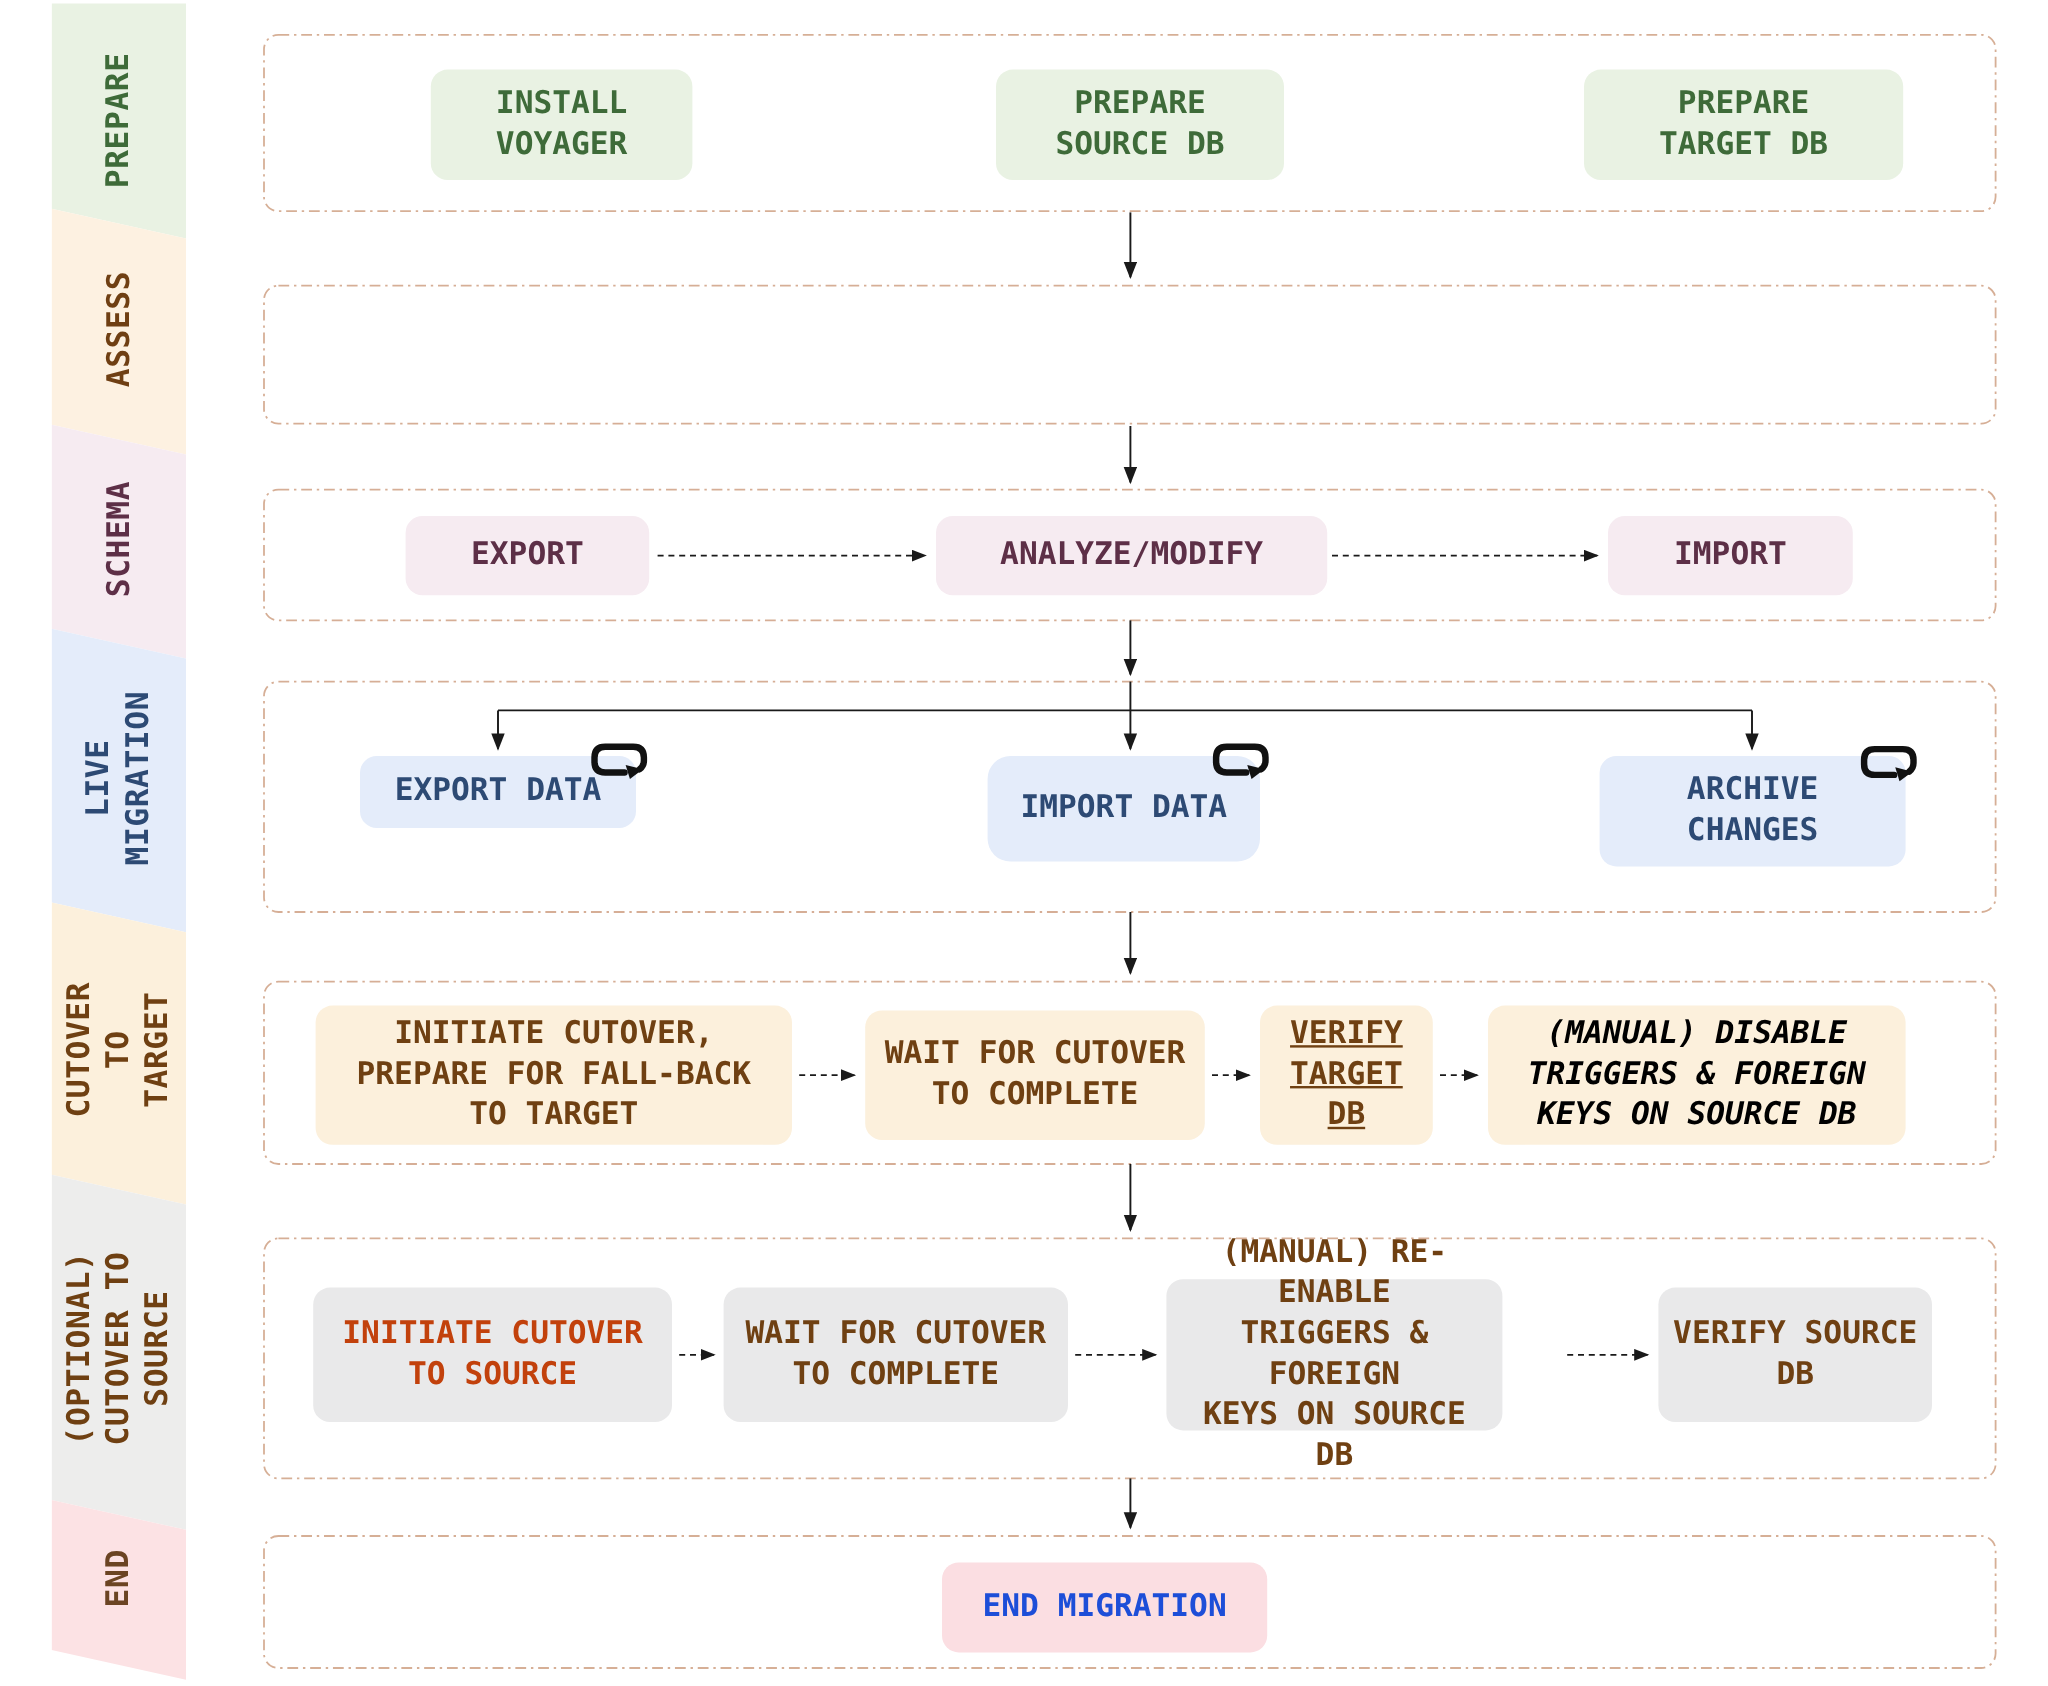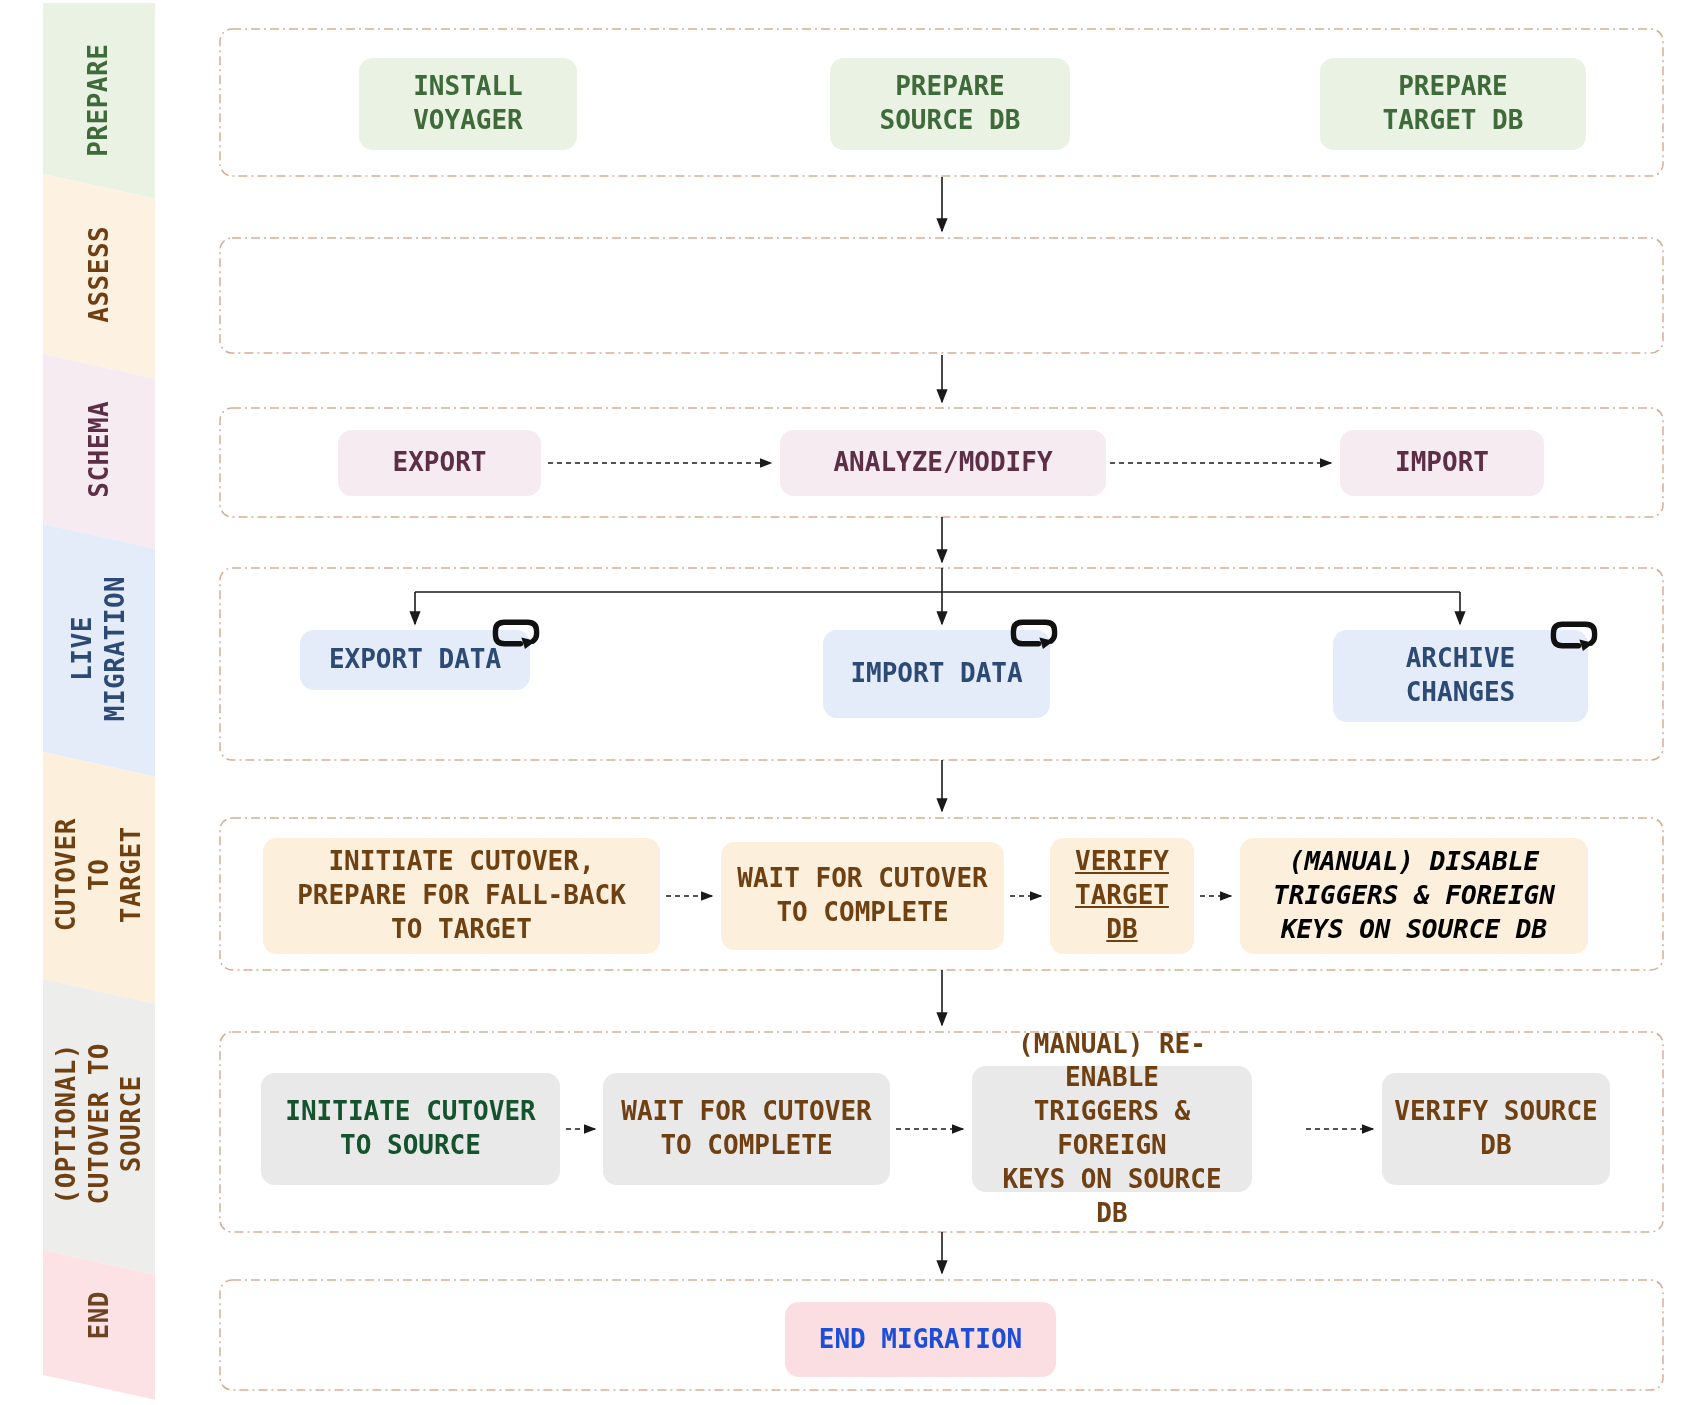--- a/index.html
+++ b/index.html
@@ -114,21 +114,21 @@
 SOURCE DB</div>
   <div class="node" style="left: 1320px; top: 58px; width: 266px; height: 92px; background: rgb(233, 242, 227); color: rgb(62, 107, 57);">PREPARE
 TARGET DB</div>
 
 
   <div class="node" style="left: 338px; top: 430px; width: 203px; height: 66px; background: rgb(246, 235, 241); color: rgb(93, 47, 71);">EXPORT</div>
   <div class="node" style="left: 780px; top: 430px; width: 326px; height: 66px; background: rgb(246, 235, 241); color: rgb(93, 47, 71);">ANALYZE/MODIFY</div>
   <div class="node" style="left: 1340px; top: 430px; width: 204px; height: 66px; background: rgb(246, 235, 241); color: rgb(93, 47, 71);">IMPORT</div>
 
   <div class="node" style="left: 300px; top: 630px; width: 230px; height: 60px; background: rgb(228, 236, 250); color: rgb(45, 74, 116);">EXPORT DATA</div>
-  <div class="node" style="left: 823px; top: 630px; width: 227px; height: 88px; background: rgb(228, 236, 250); color: rgb(45, 74, 116);">IMPORT DATA</div>
+  <div class="node" style="left: 823px; top: 630px; width: 227px; height: 88px; background: rgb(228, 236, 250); color: rgb(45, 74, 116); border-radius: 19px;">IMPORT DATA</div>
   <div class="node" style="left: 1333px; top: 630px; width: 255px; height: 92px; background: rgb(228, 236, 250); color: rgb(45, 74, 116);">ARCHIVE
 CHANGES</div>
 
   <div class="loop" style="left:490px;top:616px">
     <svg viewBox="0 0 56 38">
         <path d="M33 31 H15 Q5 31 5 21 V17 Q5 7 15 7 H41 Q51 7 51 17 V20 Q51 25 47 28" fill="none" stroke="#111" stroke-width="6" stroke-linecap="round"></path>
         <polygon points="34,24 50,28 38,37" fill="#111"></polygon>
       </svg>
   </div>
   <div class="loop" style="left:1008px;top:616px">
@@ -149,21 +149,21 @@
 TO TARGET</div>
   <div class="node" style="left: 721px; top: 842px; width: 283px; height: 108px; background: rgb(252, 240, 220); color: rgb(111, 64, 18);">WAIT FOR CUTOVER
 TO COMPLETE</div>
   <div class="node" style="left: 1050px; top: 838px; width: 144px; height: 116px; background: rgb(252, 240, 220); color: rgb(111, 64, 18); text-decoration: underline;">VERIFY
 TARGET
 DB</div>
   <div class="node" style="left: 1240px; top: 838px; width: 348px; height: 116px; background: rgb(252, 240, 220); color: #000000; font-style: italic;">(MANUAL) DISABLE
 TRIGGERS &amp; FOREIGN
 KEYS ON SOURCE DB</div>
 
-  <div class="node" style="left: 261px; top: 1073px; width: 299px; height: 112px; background: rgb(233, 233, 234); color: #14532d;">INITIATE CUTOVER
+  <div class="node" style="left: 261px; top: 1073px; width: 299px; height: 112px; background: rgb(233, 233, 234); color: #c2410c;">INITIATE CUTOVER
 TO SOURCE</div>
   <div class="node" style="left: 603px; top: 1073px; width: 287px; height: 112px; background: rgb(233, 233, 234); color: rgb(111, 64, 18);">WAIT FOR CUTOVER
 TO COMPLETE</div>
   <div class="node" style="left: 972px; top: 1066px; width: 280px; height: 126px; background: rgb(233, 233, 234); color: rgb(111, 64, 18);">(MANUAL) RE-ENABLE
 TRIGGERS &amp; FOREIGN
 KEYS ON SOURCE DB</div>
   <div class="node" style="left: 1382px; top: 1073px; width: 228px; height: 112px; background: rgb(233, 233, 234); color: rgb(111, 64, 18);">VERIFY SOURCE
 DB</div>
 
   <div class="node" style="left: 785px; top: 1302px; width: 271px; height: 75px; background: rgb(251, 222, 226); color: #1d4ed8;">END MIGRATION</div>

